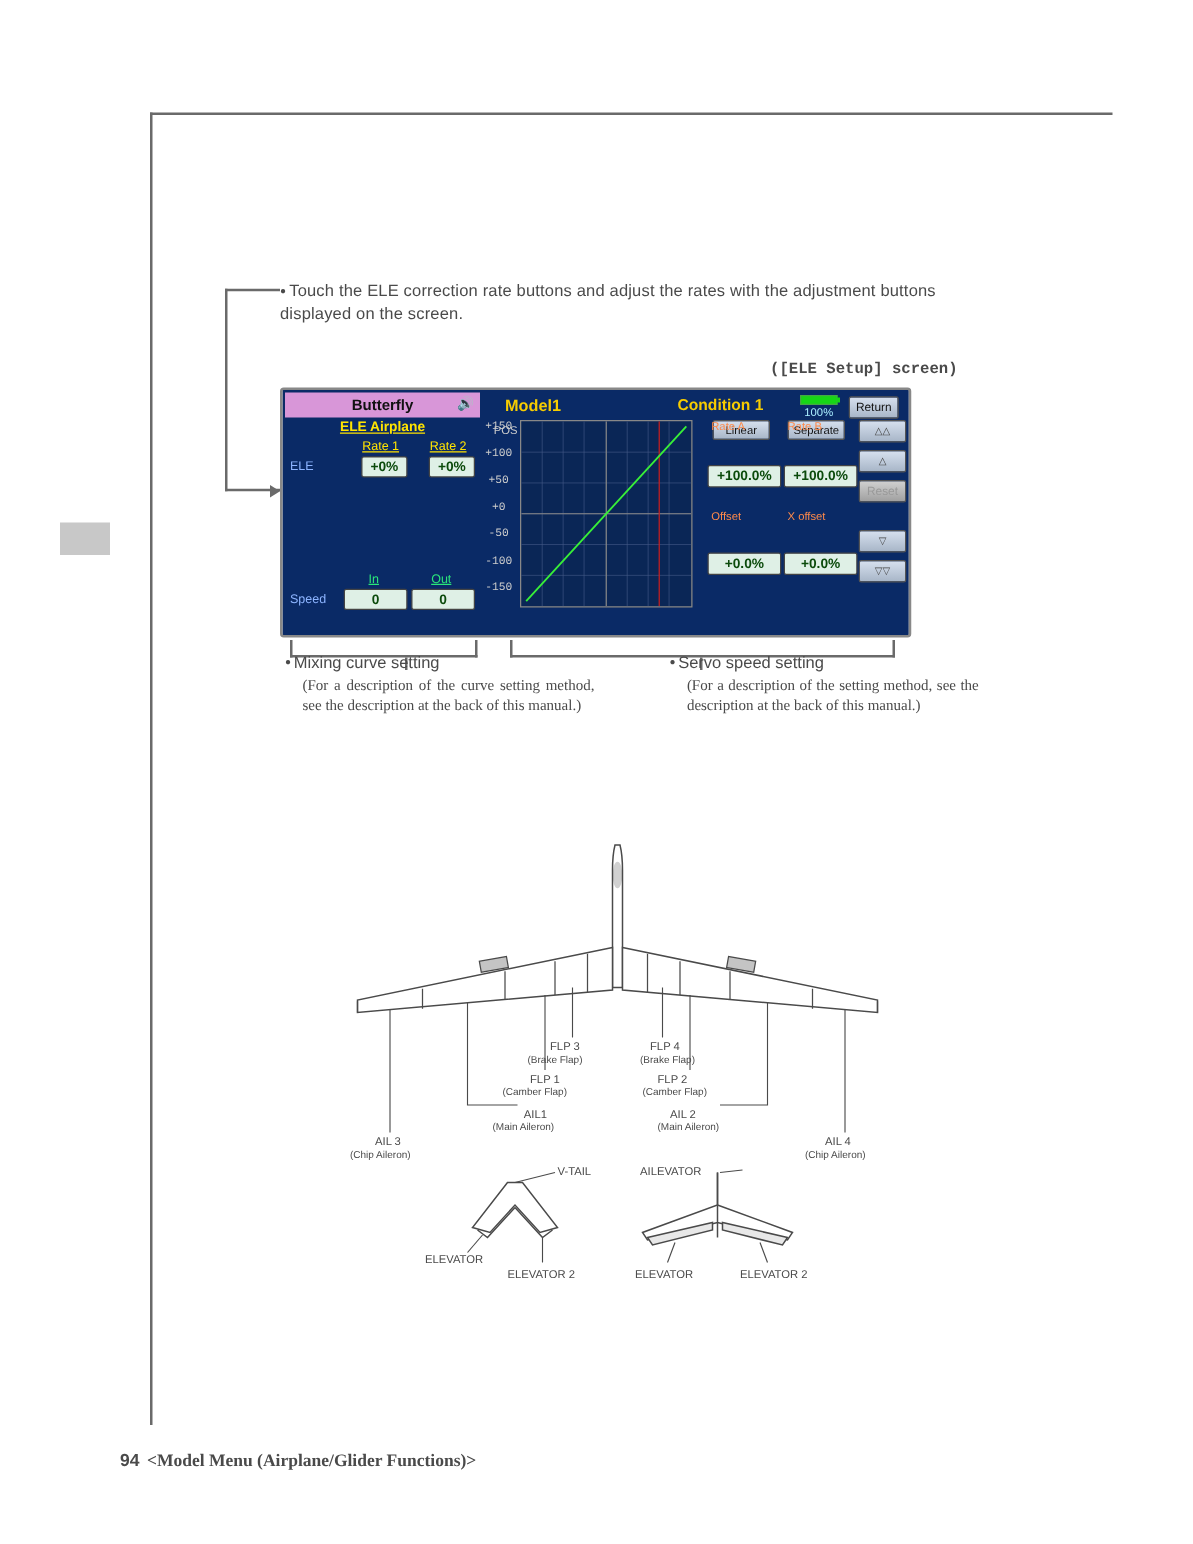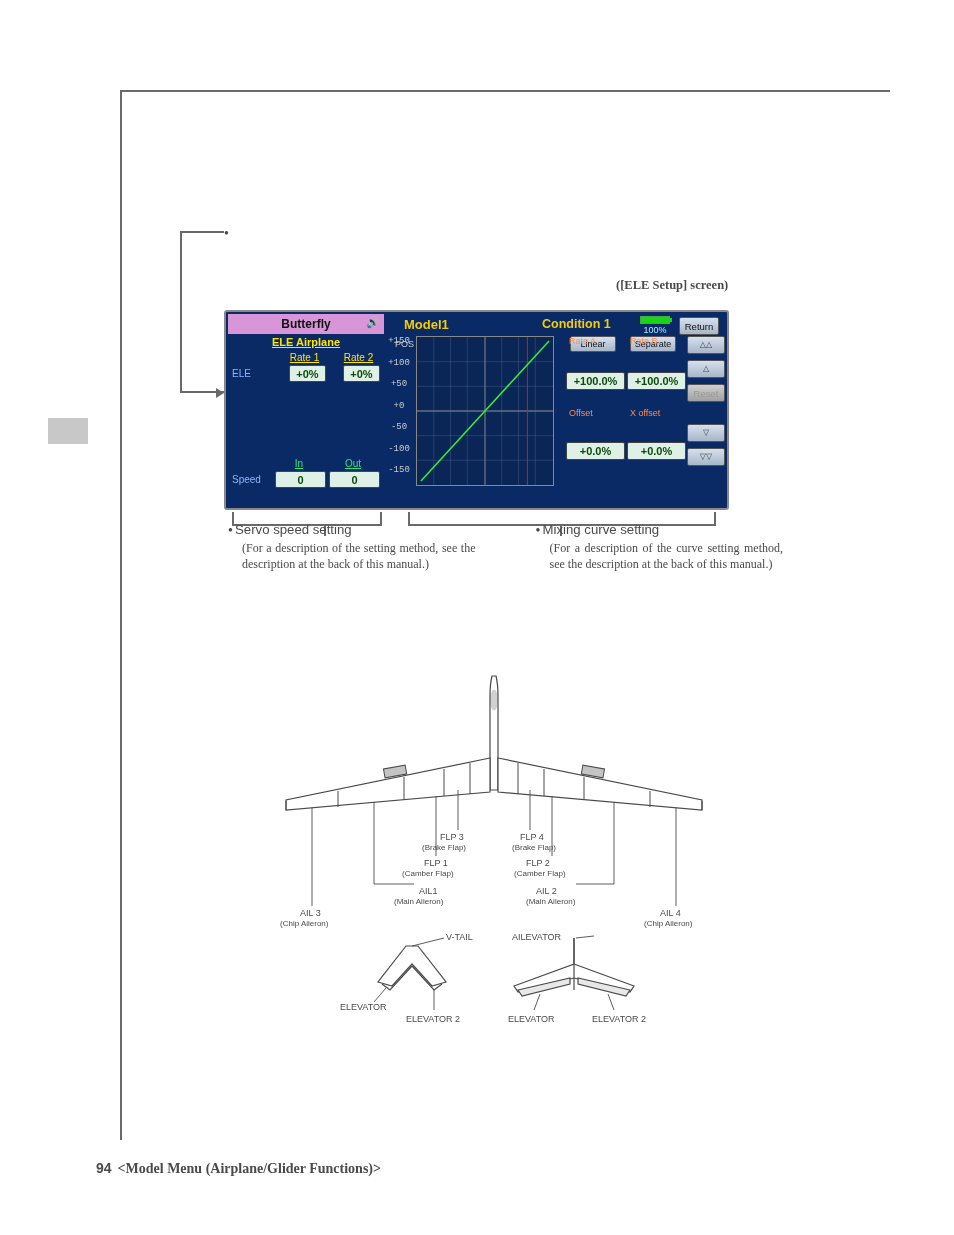--- a/index.html
+++ b/index.html
@@ -75,23 +75,23 @@
       top: 388px;
       left: 216px;
       width: 0; height: 0;
       border-left: 8px solid #6a6a6a;
       border-top: 5px solid transparent;
       border-bottom: 5px solid transparent;
     }
 
     .screen-label {
       position: absolute;
-      top: 278px;
+      top: 288px;
       left: 616px;
-      font-family: Liberation Serif, serif;
+      font-family: Liberation Mono, monospace;
       font-size: 12.5px;
       font-weight: bold;
       text-align: center;
     }
 
     
     .screen {
       position: absolute;
       top: 310px;
       left: 224px;
@@ -257,21 +257,21 @@
 <body>
 
 <div class="frame"></div>
 <div class="tab"></div>
 
 <div class="leader"></div>
 <div class="leader-arrow"></div>
 
 <div class="content">
   <div class="callout">
-    <span class="callout-dot"></span>
+    <span class="callout-dot"></span><span>Touch the ELE correction rate buttons and adjust the rates with the adjustment buttons displayed on the screen.</span>
   </div>
 </div>
 
 <div class="screen-label">([ELE Setup] screen)</div>
 
 <div class="screen">
   <div class="toprow">
     <div class="butterfly">
       <span>Butterfly</span>
       <span class="speaker">🔊</span>
@@ -391,26 +391,26 @@
         </div>
     </div>
   </div>
 </div>
 
 <div class="notebar notebar1"></div>
 <div class="notebar notebar2"></div>
 
 <div class="bottom-notes">
   <div>
+    <div class="note-head"><span class="callout-dot"></span><span>Mixing curve setting</span></div>
+    <div class="note-sub">(For a description of the curve setting method, see the description at the back of this manual.)</div>
+  </div>
+  <div>
     <div class="note-head"><span class="callout-dot"></span><span>Servo speed setting</span></div>
     <div class="note-sub">(For a description of the setting method, see the description at the back of this manual.)</div>
-  </div>
-  <div>
-    <div class="note-head"><span class="callout-dot"></span><span>Mixing curve setting</span></div>
-    <div class="note-sub">(For a description of the curve setting method, see the description at the back of this manual.)</div>
   </div>
 </div>
 
 <div class="aircraft">
   <svg viewBox="0 0 440 360">
 
     <g stroke="#4a4a4a" stroke-width="1.2" fill="#fff">
 
       <path d="M218,6 C218,6 216,14 216,26 L216,120 L224,120 L224,26 C224,14 222,6 222,6 Z"></path>
 

